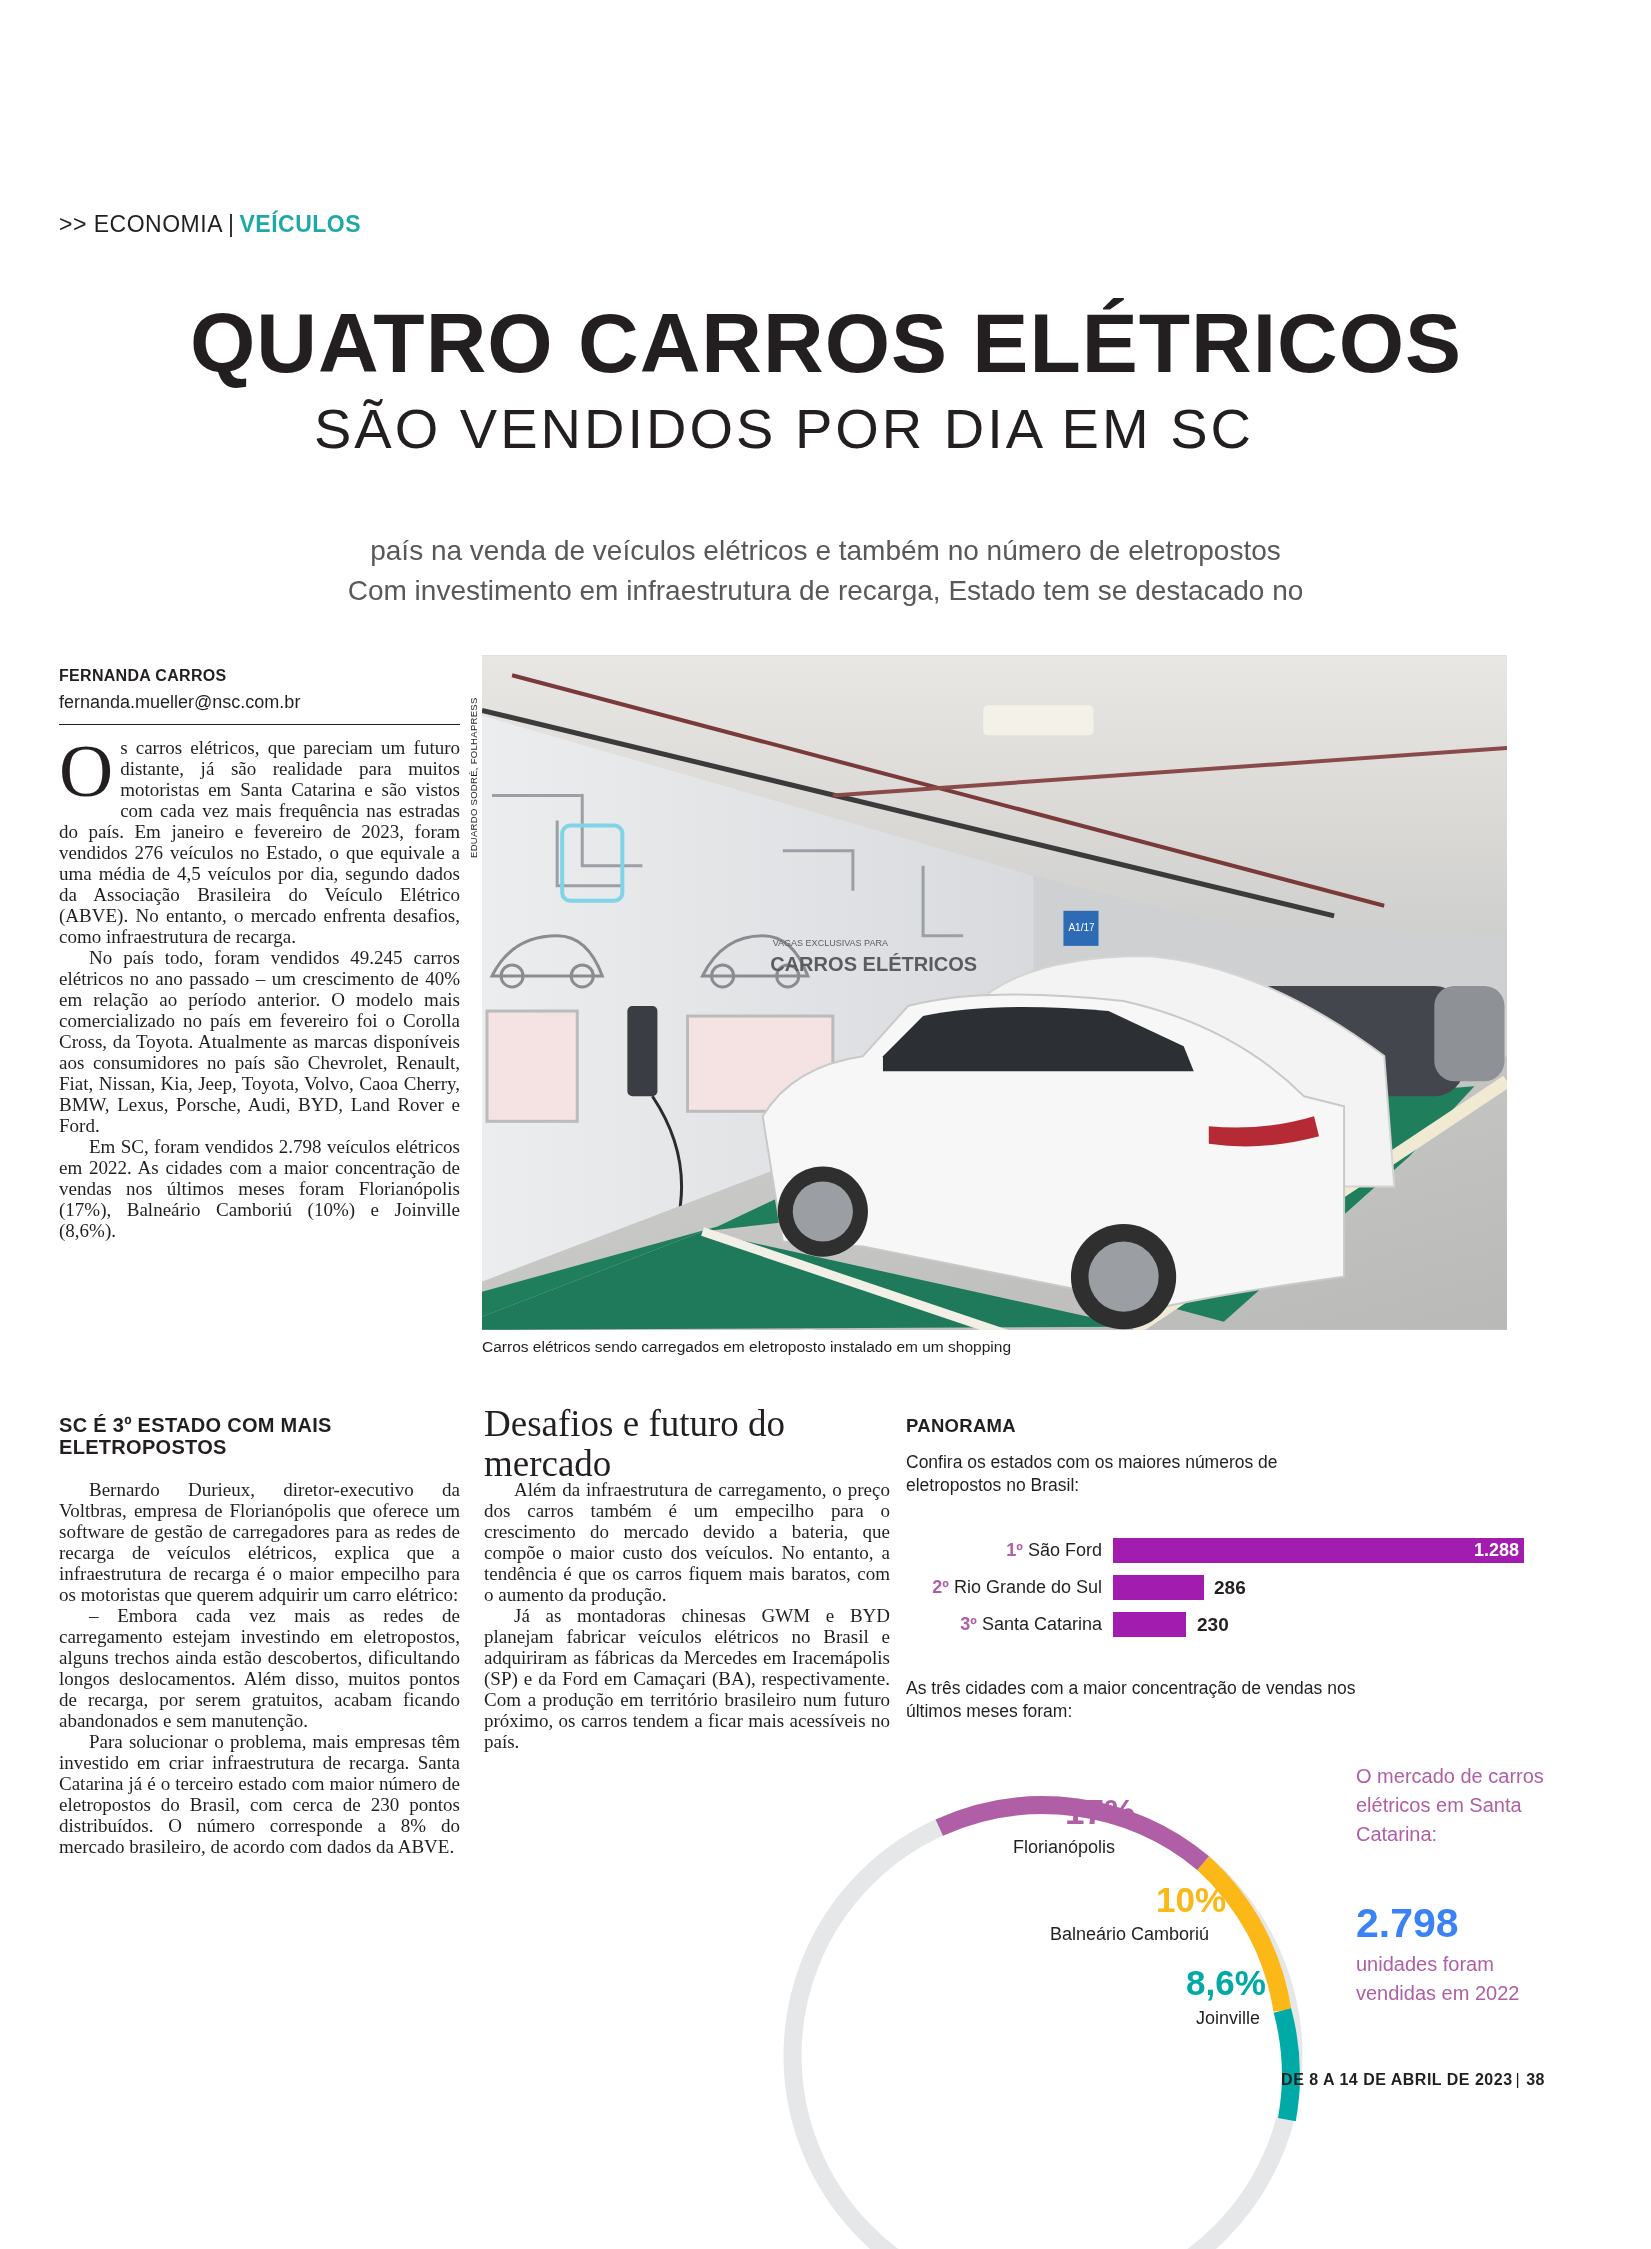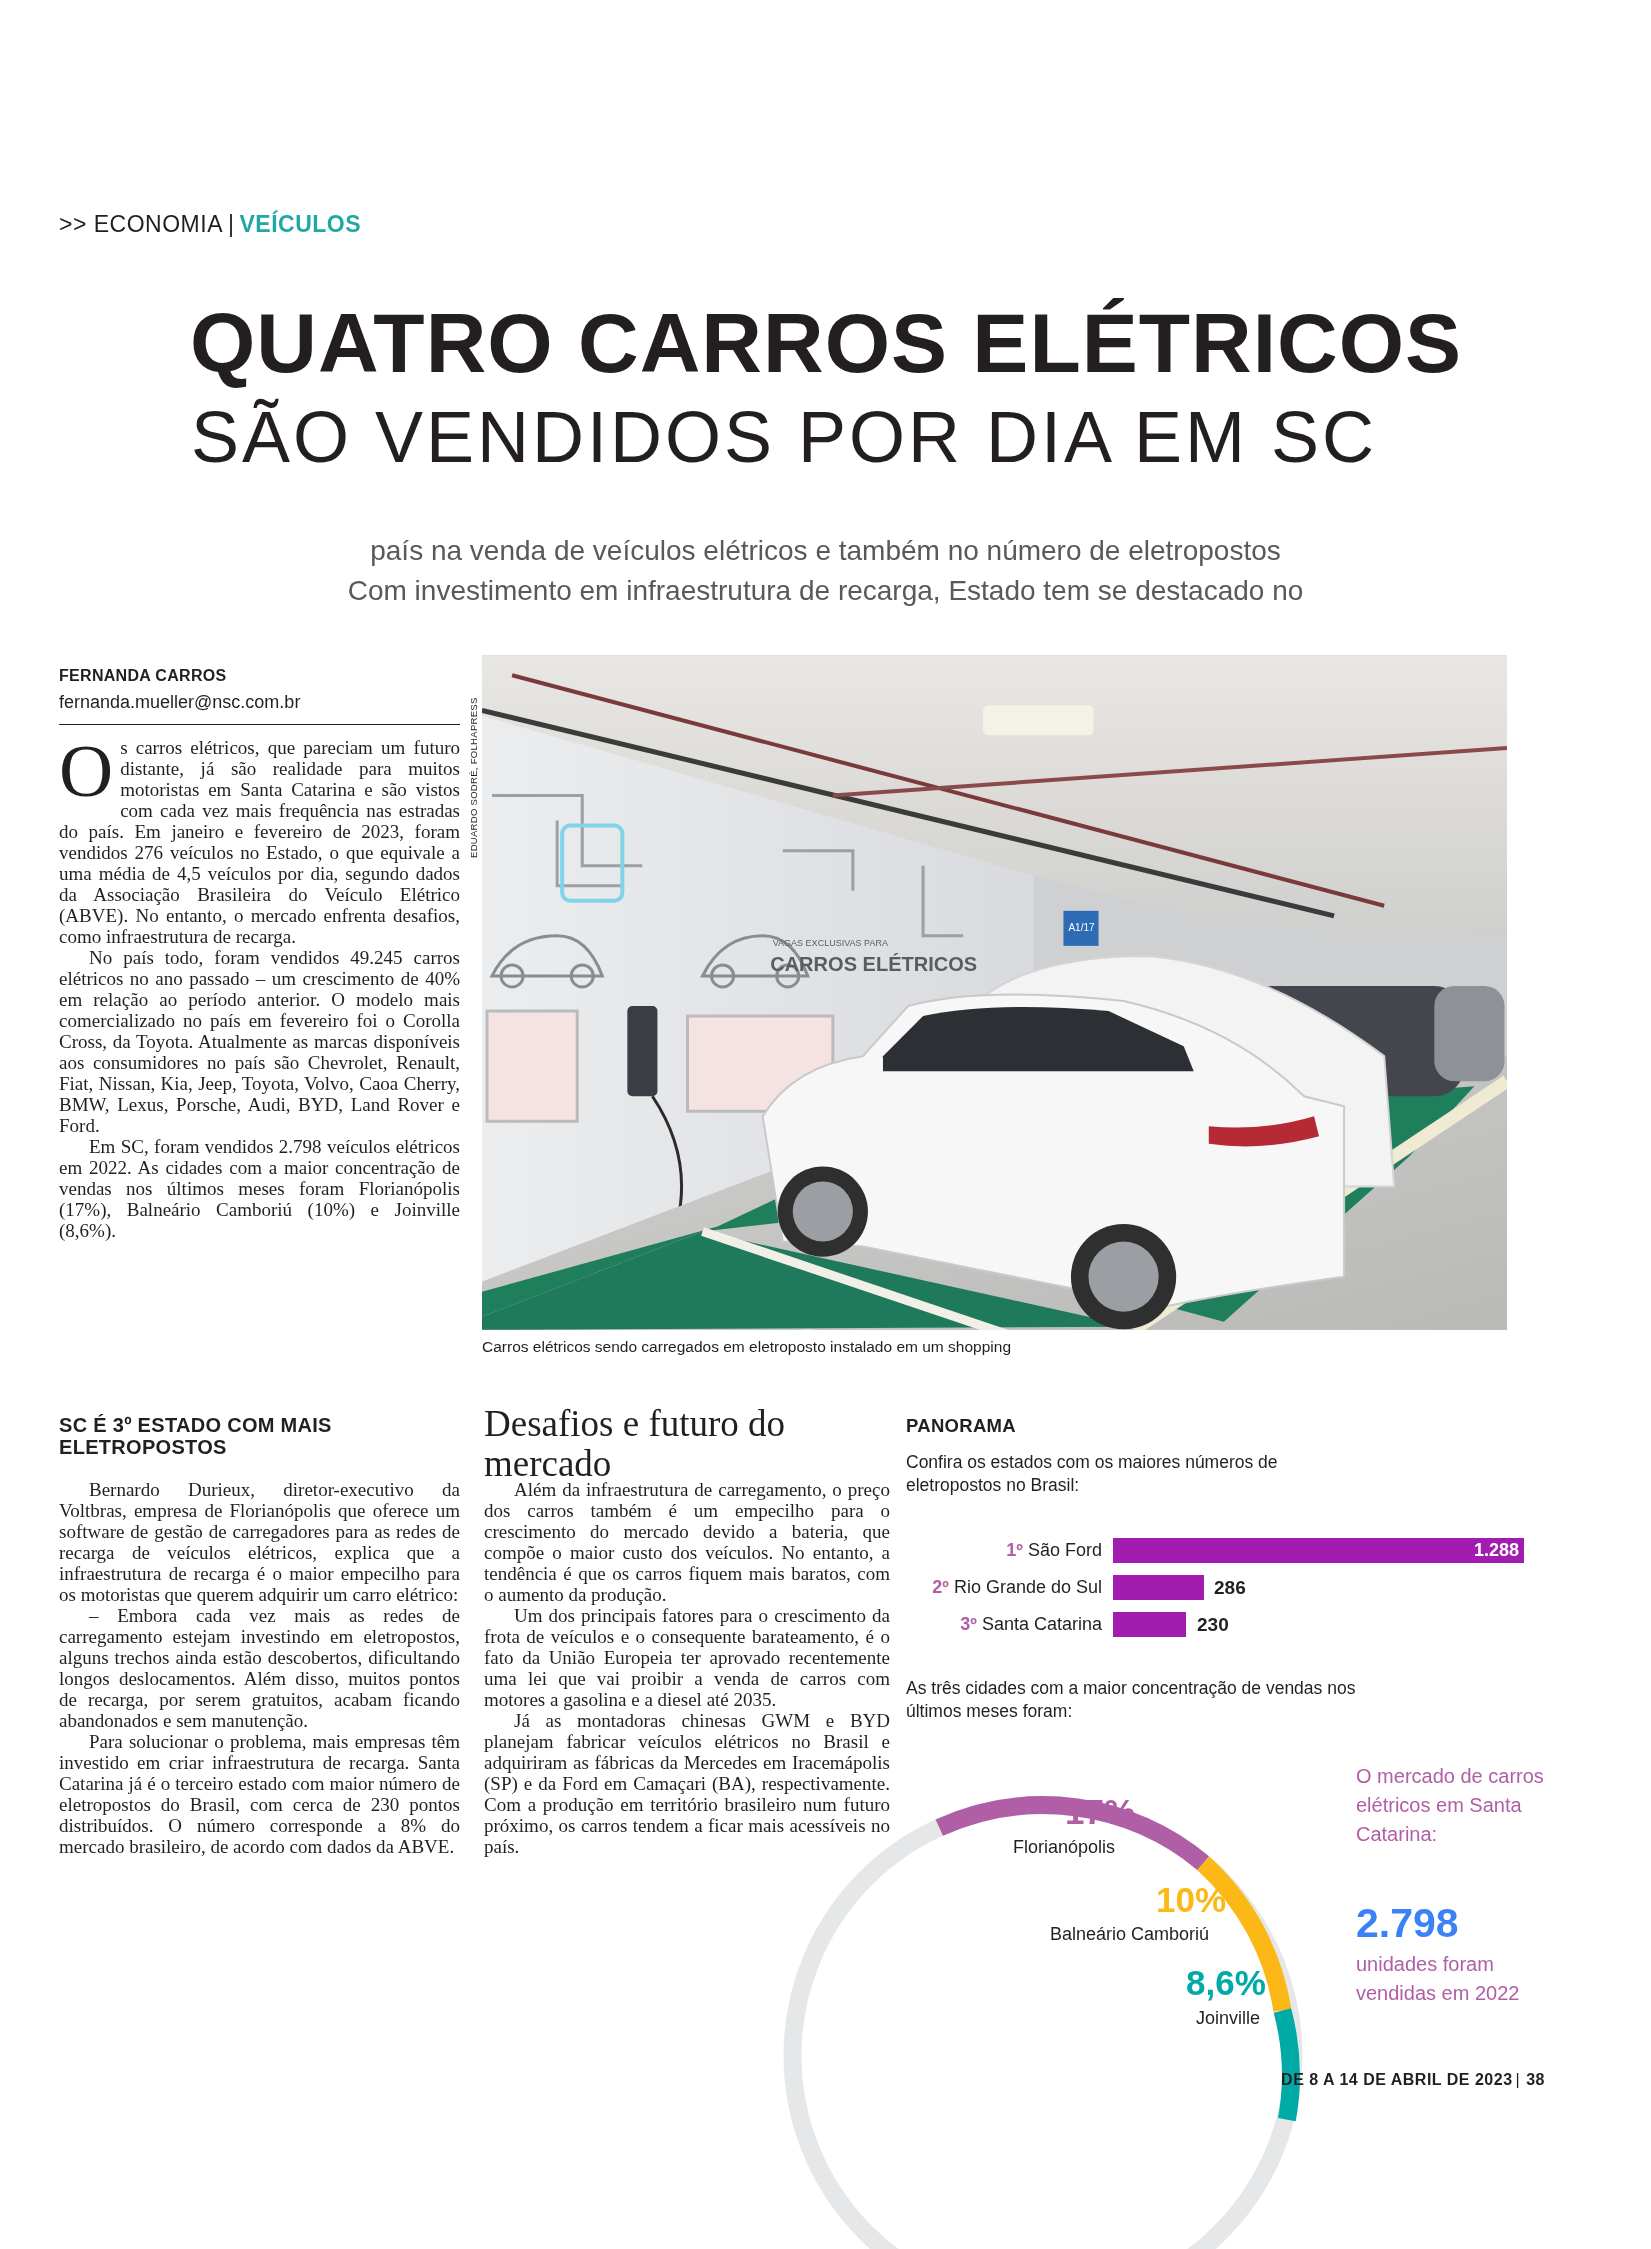--- a/index.html
+++ b/index.html
@@ -10,21 +10,21 @@
 
   
   .section-tag { left:59px; top:211px; font-size:23px; letter-spacing:0.5px; white-space:nowrap; }
   .section-tag .arrows { color:#231f20; }
   .section-tag .sec { color:#231f20; }
   .section-tag .sep { color:#231f20; margin:0 5px; }
   .section-tag .sub { color:#1fa9a6; font-weight:bold; }
 
   
   .headline-1 { left:0; width:1652px; top:301px; text-align:center; font-size:84px; font-weight:900; letter-spacing:1px; line-height:1; color:#231f20; }
-  .headline-2 { left:0; width:1568px; top:401px; text-align:center; font-size:72px; font-weight:300; letter-spacing:3px; line-height:1; color:#231f20; }
+  .headline-2 { left:0; width:1568px; top:401px; text-align:center; font-size:56px; font-weight:300; letter-spacing:3px; line-height:1; color:#231f20; }
   .deck { left:150px; width:1351px; top:531px; text-align:center; font-size:28px; line-height:40px; color:#58595b; }
 
   
   .byline { left:59px; top:667px; width:401px; border-bottom:1.5px solid #231f20; padding-bottom:11px; }
   .byline .name { font-size:16px; font-weight:bold; letter-spacing:0.3px; }
   .byline .email { font-size:18px; margin-top:7px; }
 
   
   .col { font-size:19px; line-height:21px; text-align:justify; color:#231f20; }
   .col p { margin:0; text-indent:30px; hyphens:auto; }
@@ -182,21 +182,20 @@
 <div class="abs sub-head-sans sans">SC É 3º ESTADO COM MAIS ELETROPOSTOS</div>
 <div class="abs col col1b serif">
   <p>Bernardo Durieux, diretor-executivo da Voltbras, empresa de Florianópolis que oferece um software de gestão de carregadores para as redes de recarga de veículos elétricos, explica que a infraestrutura de recarga é o maior empecilho para os motoristas que querem adquirir um carro elétrico:</p>
   <p>– Embora cada vez mais as redes de carregamento estejam investindo em eletropostos, alguns trechos ainda estão descobertos, dificultando longos deslocamentos. Além disso, muitos pontos de recarga, por serem gratuitos, acabam ficando abandonados e sem manutenção.</p>
   <p>Para solucionar o problema, mais empresas têm investido em criar infraestrutura de recarga. Santa Catarina já é o terceiro estado com maior número de eletropostos do Brasil, com cerca de 230 pontos distribuídos. O número corresponde a 8% do mercado brasileiro, de acordo com dados da ABVE.</p>
 </div>
 
 <div class="abs sub-head-serif serif">Desafios e futuro do mercado</div>
 <div class="abs col col2 serif">
   <p>Além da infraestrutura de carregamento, o preço dos carros também é um empecilho para o crescimento do mercado devido a bateria, que compõe o maior custo dos veículos. No entanto, a tendência é que os carros fiquem mais baratos, com o aumento da produção.</p>
-  <p>Um dos principais fatores para o crescimento da frota de veículos e o consequente barateamento, é o fato da União Europeia ter aprovado recentemente uma lei que vai proibir a venda de carros com motores a gasolina e a diesel até 2035.</p>
   <p>Já as montadoras chinesas GWM e BYD planejam fabricar veículos elétricos no Brasil e adquiriram as fábricas da Mercedes em Iracemápolis (SP) e da Ford em Camaçari (BA), respectivamente. Com a produção em território brasileiro num futuro próximo, os carros tendem a ficar mais acessíveis no país.</p>
 </div>
 
 <svg class="abs donut-svg" width="602" height="551" viewBox="0 0 1200 1100">
 
   <circle cx="560" cy="620" r="500" fill="none" stroke="#e6e7e8" stroke-width="36"></circle>
 
   <path d="M 353 165 A 500 500 0 0 1 880 236" fill="none" stroke="#b05ea6" stroke-width="36"></path>
 
   <path d="M 880 236 A 500 500 0 0 1 1038 530" fill="none" stroke="#fbb817" stroke-width="36"></path>

